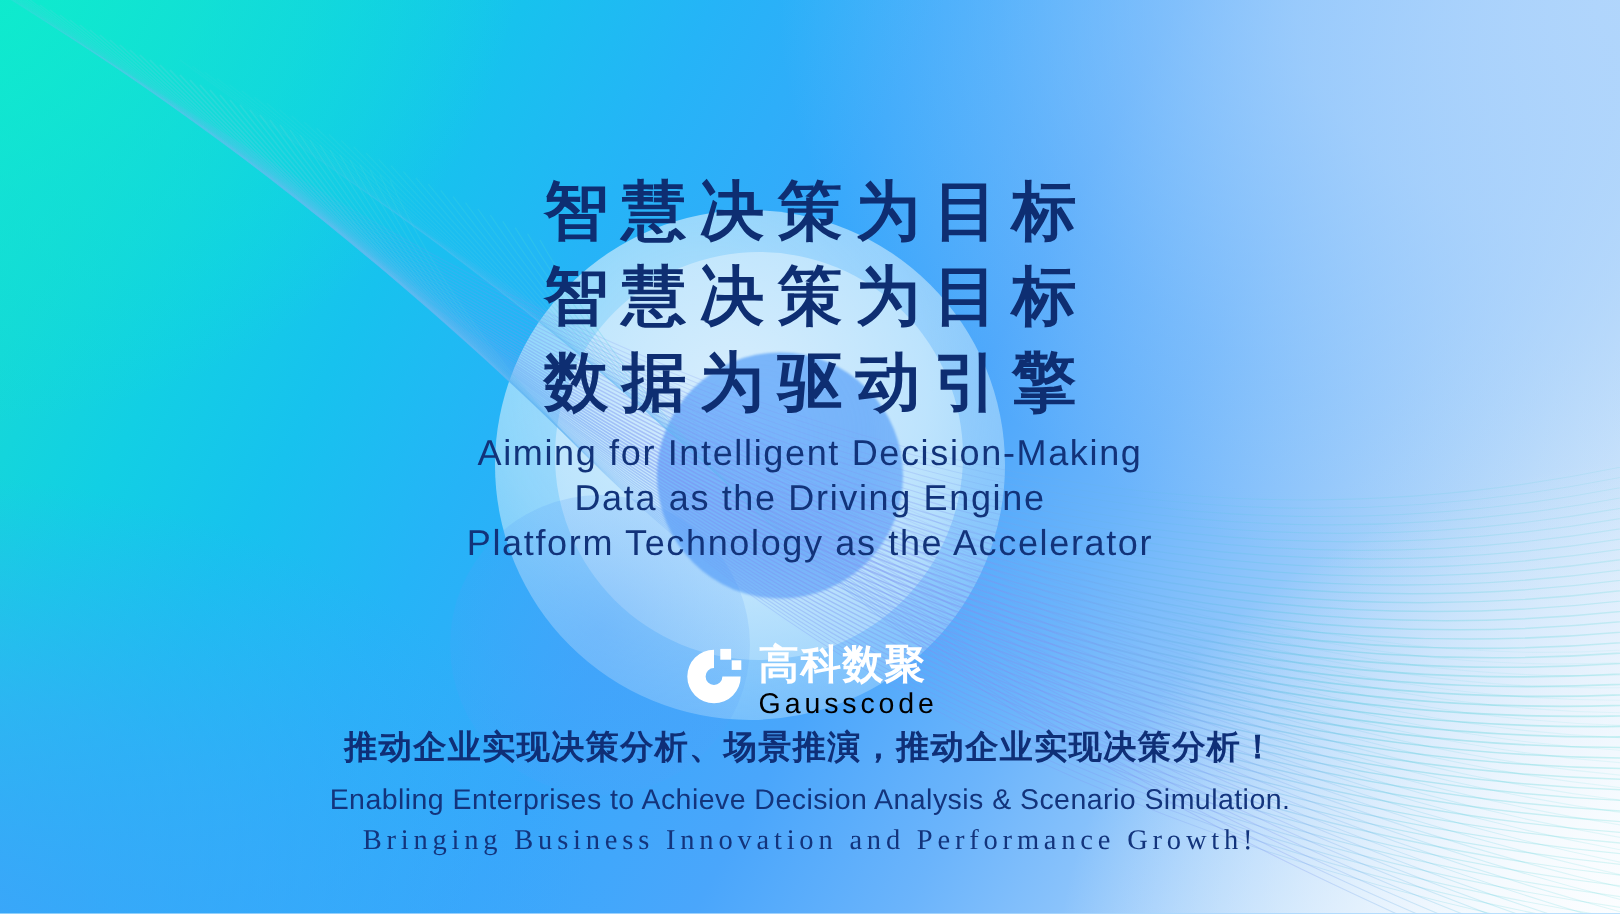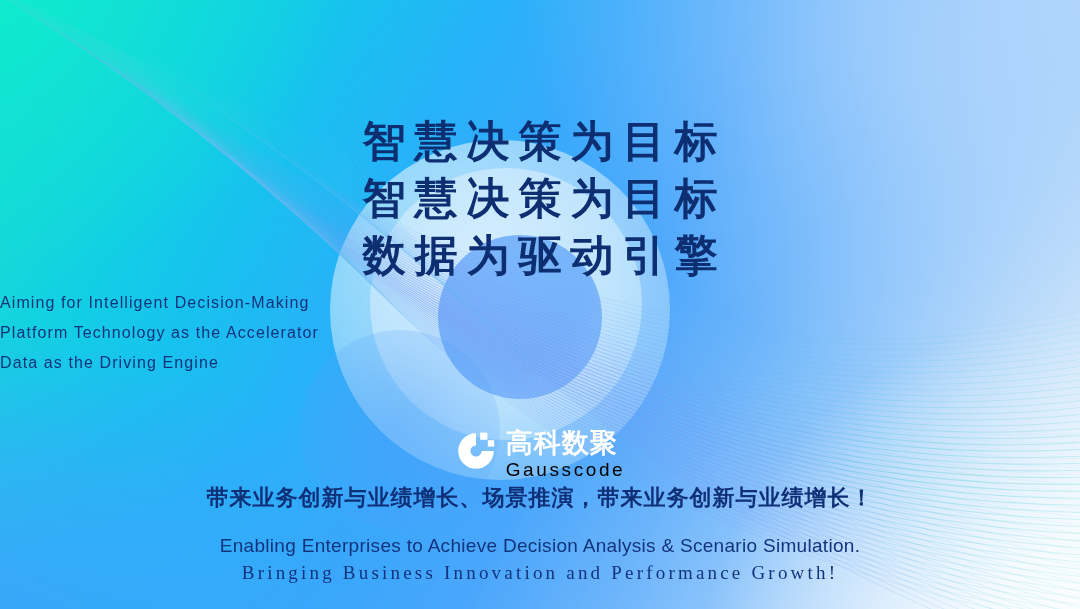--- a/index.html
+++ b/index.html
@@ -111,23 +111,23 @@
     font-weight:bold;
     font-size:43px;
     line-height:57px;
     letter-spacing:9px;
     text-indent:9px;
   }
   .headline div{white-space:nowrap;}
 
   .sub-en{
     position:absolute;left:0;right:0;top:288px;
-    text-align:left;
+    text-align:center;
     color:#12337a;
-    font-size:16px;
+    font-size:24px;
     line-height:30px;
     letter-spacing:1.1px;
     font-weight:normal;
   }
   .sub-en div{white-space:nowrap;}
 
   
   .logo{
     position:absolute;left:0;right:0;top:430px;
     display:flex;align-items:flex-start;justify-content:center;gap:9px;
@@ -154,21 +154,21 @@
     letter-spacing:1px;
     white-space:nowrap;
   }
   .tag-en{
     position:absolute;left:0;right:0;top:520px;
     text-align:center;
     color:#13347c;
     font-size:19px;
     line-height:27px;
   }
-  .tag-en .l1{letter-spacing:.3px;white-space:nowrap;margin-top:12px;}
+  .tag-en .l1{letter-spacing:.3px;white-space:nowrap;}
   .tag-en .l2{letter-spacing:3.2px;white-space:nowrap;font-family:Liberation Serif, serif;}
 </style>
 </head>
 <body>
 
 <div id="poster">
 
   <div class="bg-base"></div>
   <div class="bg-tl"></div>
   <div class="bg-bl"></div>
@@ -276,39 +276,39 @@
   <div class="content">
 
     <div class="headline">
       <div>智慧决策为目标</div>
       <div>智慧决策为目标</div>
       <div>数据为驱动引擎</div>
     </div>
 
     <div class="sub-en">
       <div>Aiming for Intelligent Decision-Making</div>
+      <div>Data as the Driving Engine</div>
       <div>Platform Technology as the Accelerator</div>
-      <div>Data as the Driving Engine</div>
     </div>
 
     <div class="logo">
       <span class="logo-mark">
         <svg viewBox="0 0 42 42" width="42" height="42" aria-hidden="true">
           <path d="M21 3.2 A17.8 17.8 0 1 0 38.8 21 L26.6 21 A5.6 5.6 0 1 1 21 15.4 Z" fill="#ffffff"></path>
           <rect x="25.2" y="2.6" width="7.2" height="7.2" fill="#ffffff"></rect>
           <rect x="32.8" y="10.2" width="6.4" height="6.4" fill="#ffffff"></rect>
         </svg>
       </span>
       <span class="logo-text">
         <span class="logo-cn">高科数聚</span>
         <span class="logo-en">Gausscode</span>
       </span>
     </div>
 
-    <div class="tag-cn">带来业务创新与业绩增长、场景推演，带来业务创新与业绩增长！</div>
+    <div class="tag-cn">推动企业实现决策分析、场景推演，推动企业实现决策分析！</div>
 
     <div class="tag-en">
       <div class="l1">Enabling Enterprises to Achieve Decision Analysis &amp; Scenario Simulation.</div>
       <div class="l2">Bringing Business Innovation and Performance Growth!</div>
     </div>
 
   </div>
 </div>
 
 </body></html>

